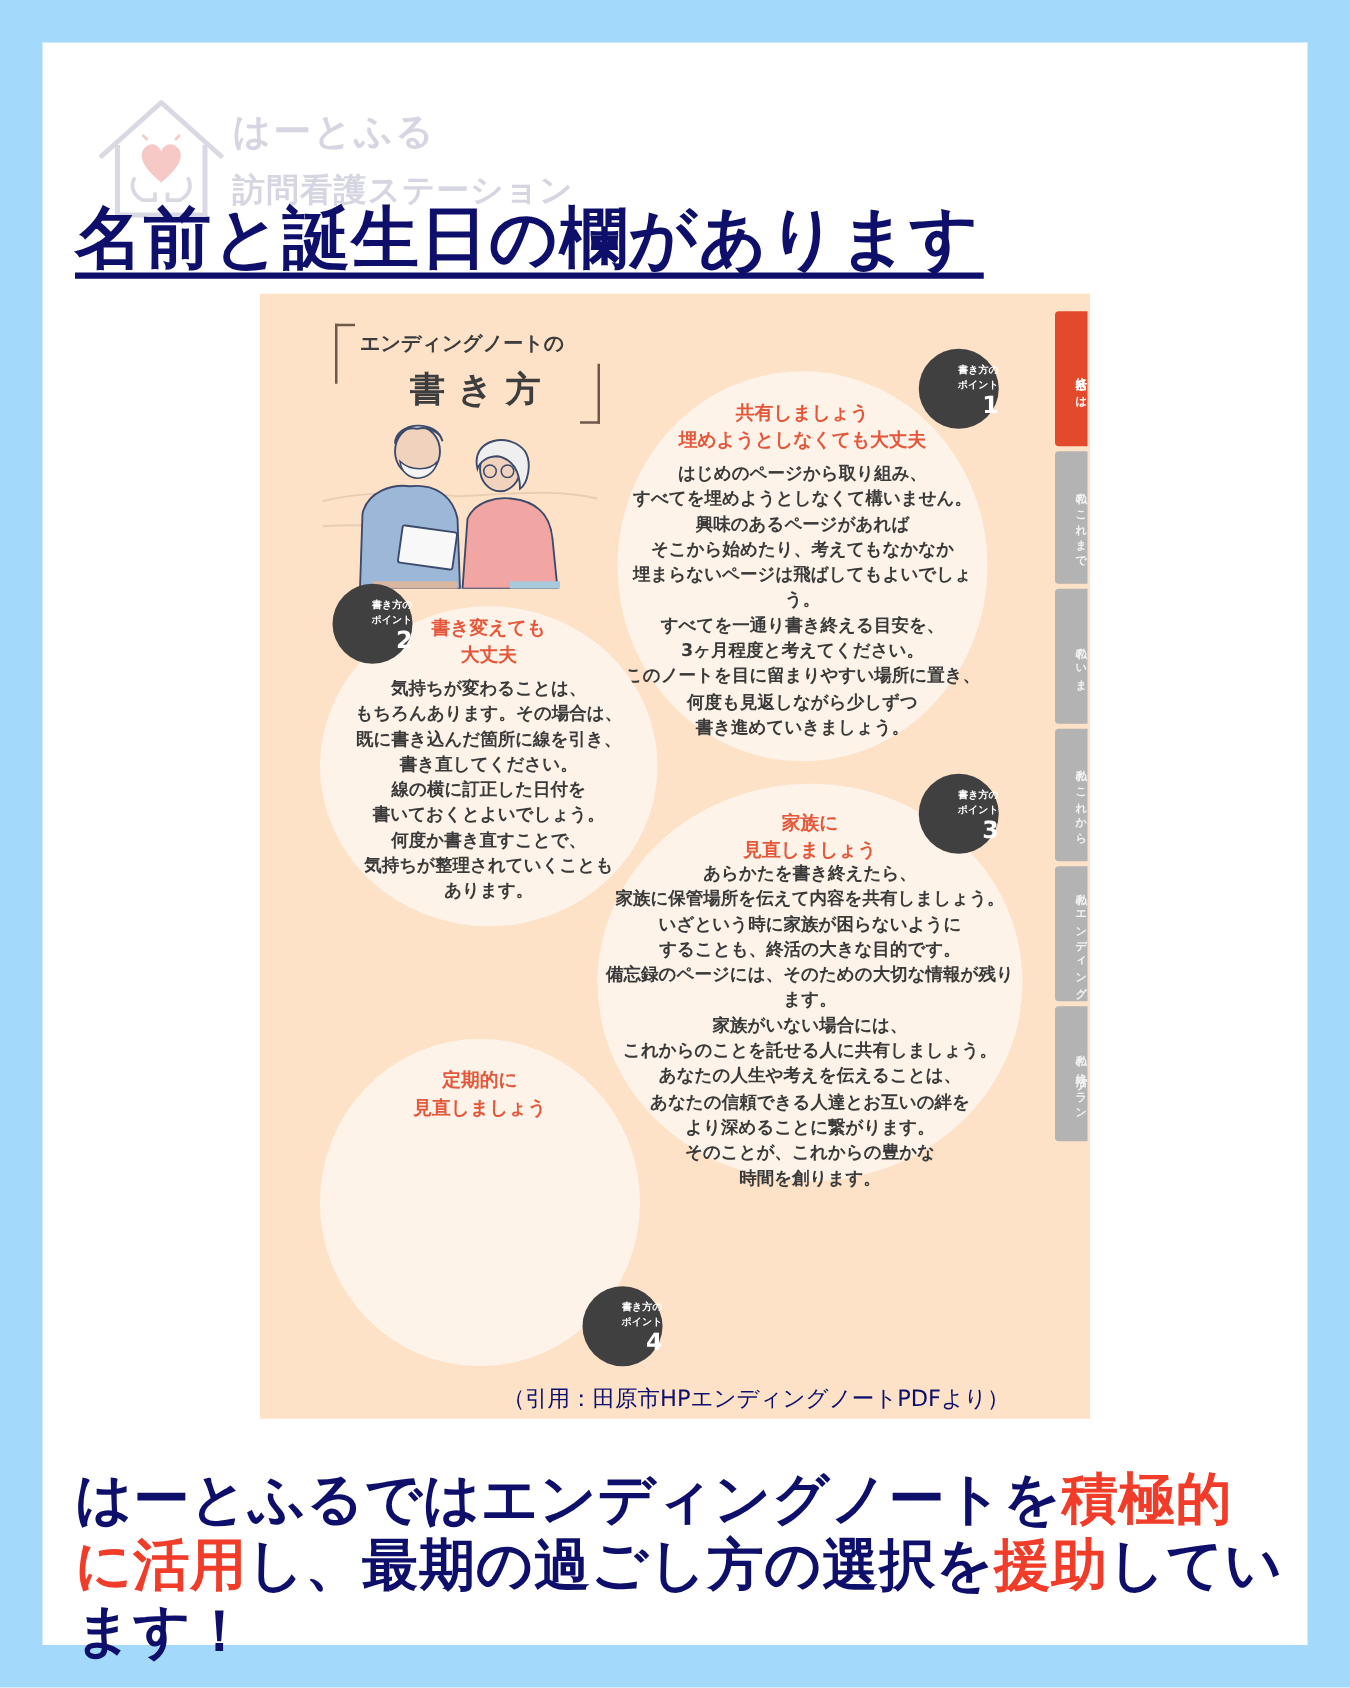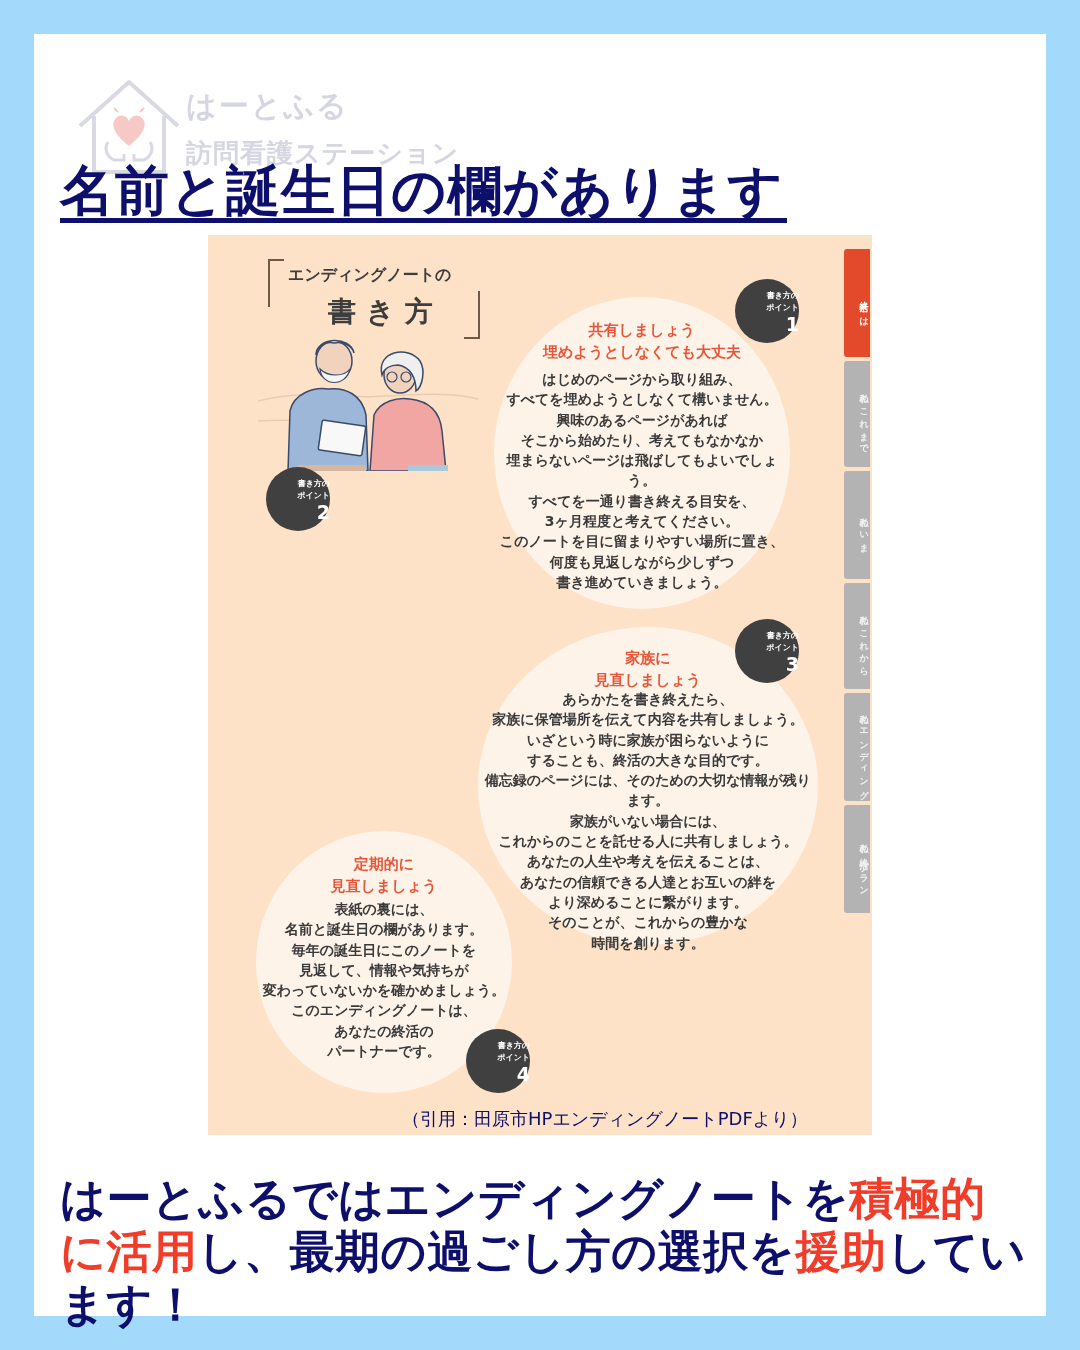--- a/index.html
+++ b/index.html
@@ -98,20 +98,33 @@
 このノートを目に留まりやすい場所に置き、
 何度も見返しながら少しずつ
 書き進めていきましょう。</div>
     </div>
     <div class="badge" style="left:527px;top:44px;">
       <div class="bl">書き方の
 ポイント</div>
       <div class="bn">1</div>
     </div>
 
+    <div class="bubble" style="left:48px;top:250px;width:270px;height:256px;">
+      <div class="b-title" style="top:6px;">書き変えても
+大丈夫</div>
+      <div class="b-body" style="top:56px;">気持ちが変わることは、
+もちろんあります。その場合は、
+既に書き込んだ箇所に線を引き、
+書き直してください。
+線の横に訂正した日付を
+書いておくとよいでしょう。
+何度か書き直すことで、
+気持ちが整理されていくことも
+あります。</div>
+    </div>
     <div class="badge" style="left:58px;top:232px;">
       <div class="bl">書き方の
 ポイント</div>
       <div class="bn">2</div>
     </div>
 
     <div class="bubble" style="left:270px;top:392px;width:340px;height:318px;">
       <div class="b-title" style="top:20px;">家族に
 見直しましょう</div>
       <div class="b-body" style="top:62px;">あらかたを書き終えたら、
@@ -129,28 +142,20 @@
     </div>
     <div class="badge" style="left:527px;top:384px;">
       <div class="bl">書き方の
 ポイント</div>
       <div class="bn">3</div>
     </div>
 
     <div class="bubble" style="left:48px;top:596px;width:256px;height:262px;">
       <div class="b-title" style="top:22px;">定期的に
 見直しましょう</div>
-      <div class="b-body" style="top:68px;">表紙の裏には、
-名前と誕生日の欄があります。
-毎年の誕生日にこのノートを
-見返して、情報や気持ちが
-変わっていないかを確かめましょう。
-このエンディングノートは、
-あなたの終活の
-パートナーです。</div>
     </div>
     <div class="badge" style="left:258px;top:794px;">
       <div class="bl">書き方の
 ポイント</div>
       <div class="bn">4</div>
     </div>
 
     <div class="tabs">
       <div class="tab active" style="top:2px;height:108px;">終活とは</div>
       <div class="tab" style="top:114px;height:106px;">私のこれまで</div>

